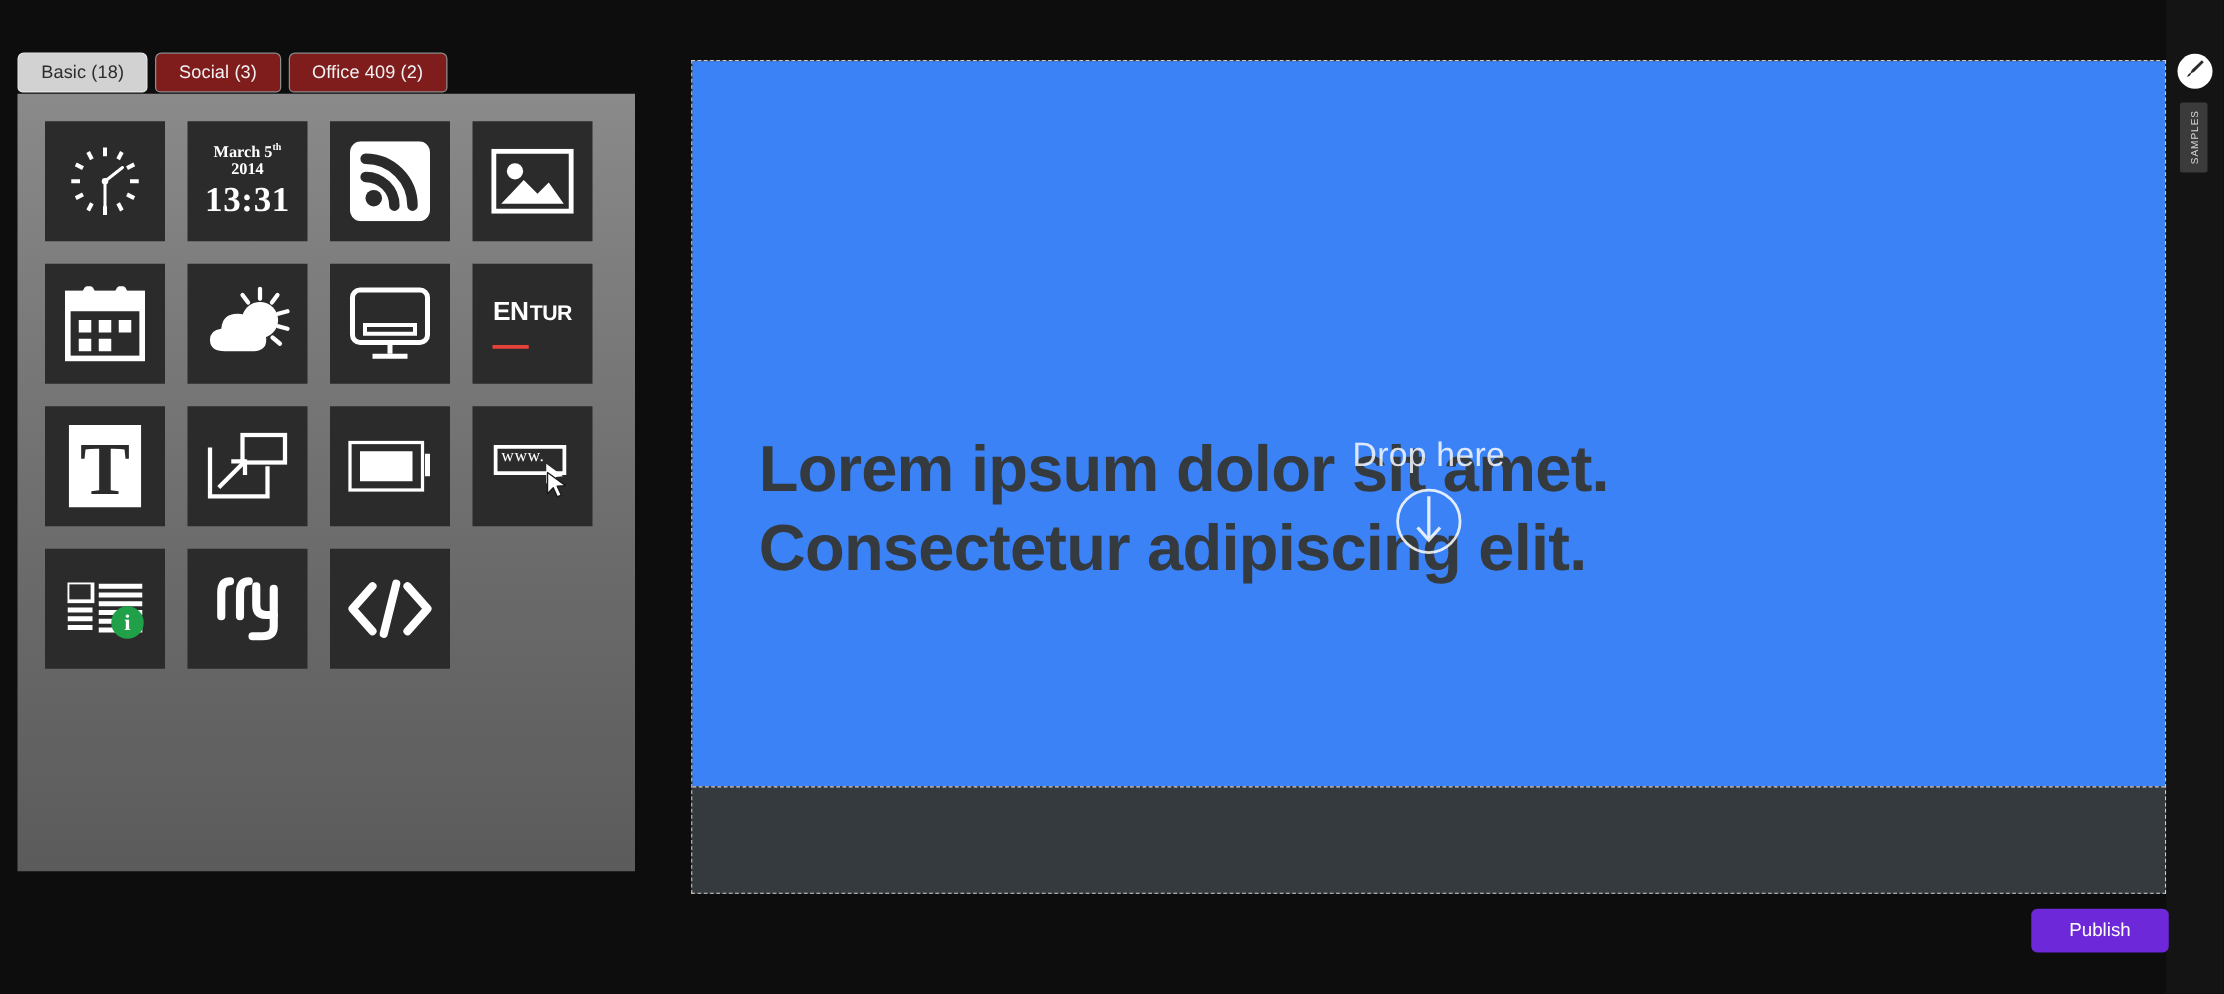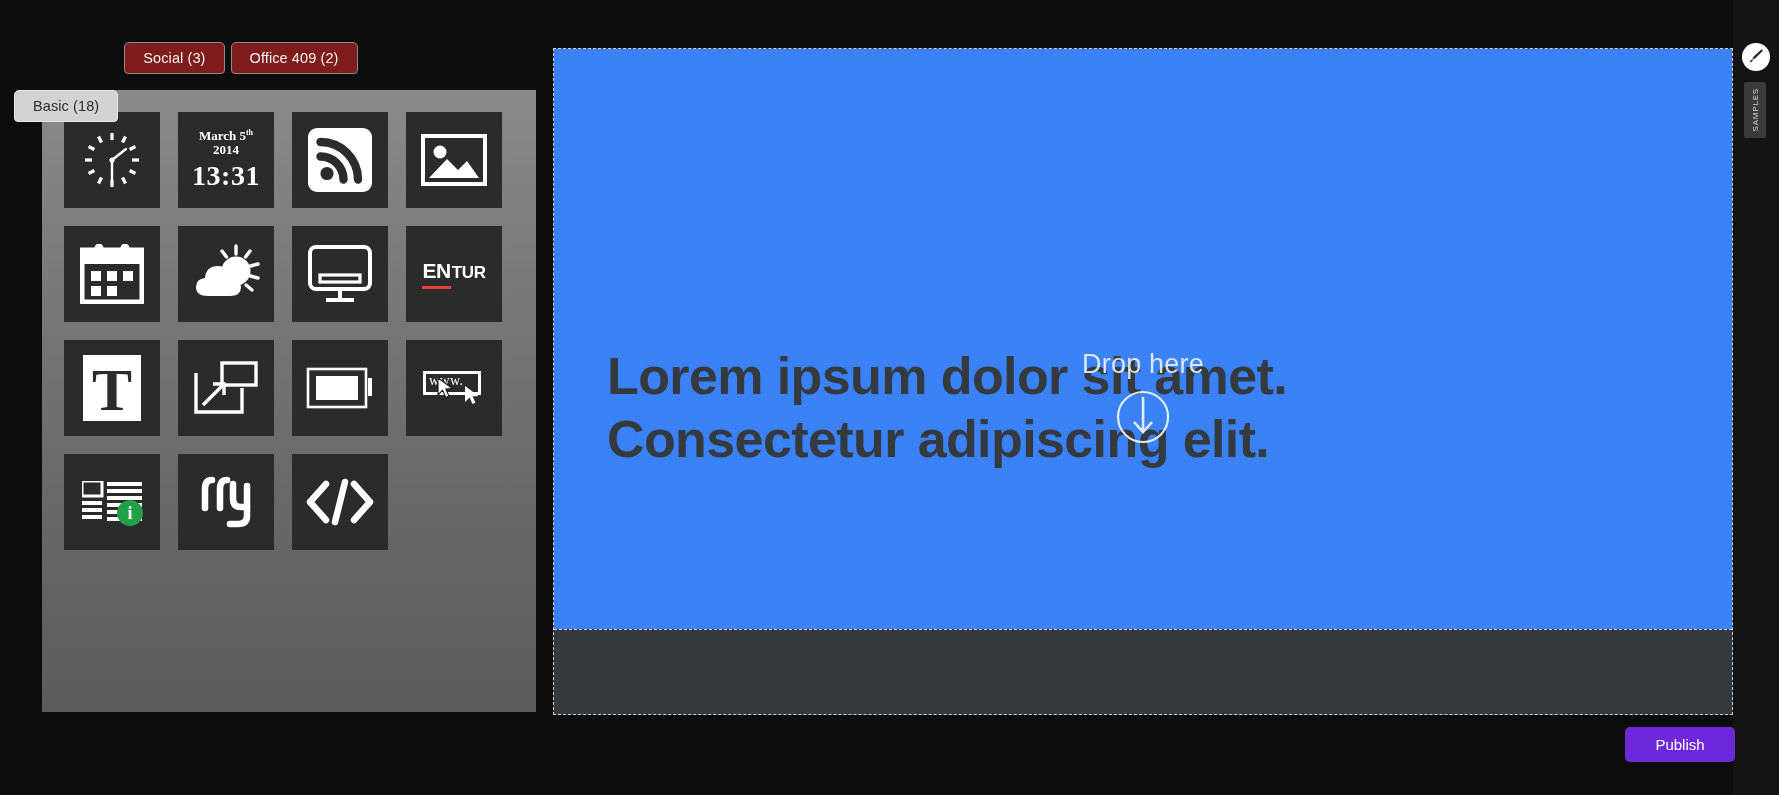--- a/index.html
+++ b/index.html
@@ -47,32 +47,30 @@
     background: #7f1d1d;
     box-sizing: border-box;
     cursor: pointer;
     user-select: none;
     letter-spacing: .1px;
   }
   .wtab.active {
     background: #d2d2d2;
     color: #2c2c2c;
     border-color: #e8e8e8;
-    margin-top: 48px;
   }
 
   #widget-grid-wrap {
     position: absolute;
     left: 0;
-    top: 48px;
+    top: 33px;
     width: 494px;
     height: 622px;
     background: linear-gradient(180deg, #8a8a8a 0%, #7b7b7b 28%, #6b6b6b 60%, #5b5b5b 100%);
     box-sizing: border-box;
-    margin-left: 28px;
   }
   #widget-grid {
     display: grid;
     grid-template-columns: repeat(4, 96px);
     grid-auto-rows: 96px;
     gap: 18px;
     padding: 22px 0 0 22px;
   }
   .wtile {
     width: 96px;
@@ -104,21 +102,21 @@
     color: #ffffff;
     font-family: "Liberation Sans", sans-serif;
     font-weight: bold;
     display: flex;
     align-items: baseline;
     letter-spacing: -0.4px;
   }
   .entur .en {
     font-size: 21px;
     border-bottom: 3px solid #e8413c;
-    padding-bottom: 5px;
+    padding-bottom: 16px;
     line-height: 1;
   }
   .entur .tur { font-size: 17px; line-height: 1; margin-left: 1px; }
 
   
   .www-box {
     position: relative;
     width: 62px; height: 34px;
   }
   .www-box .frame {

